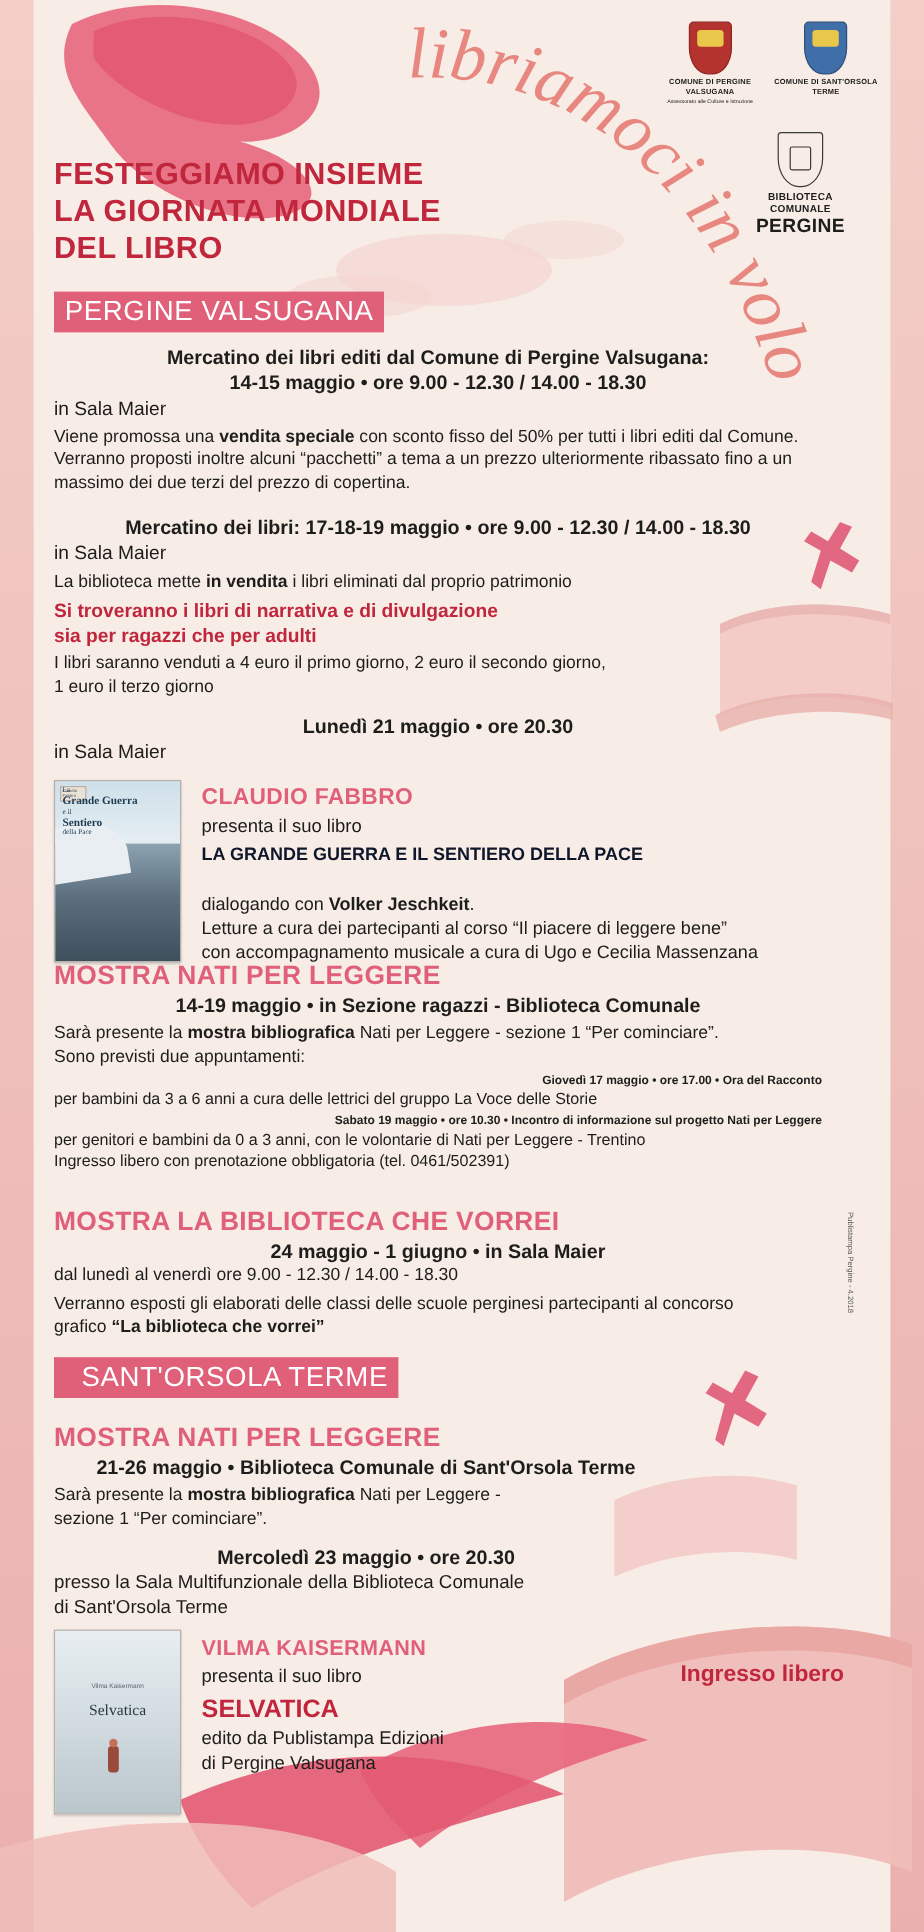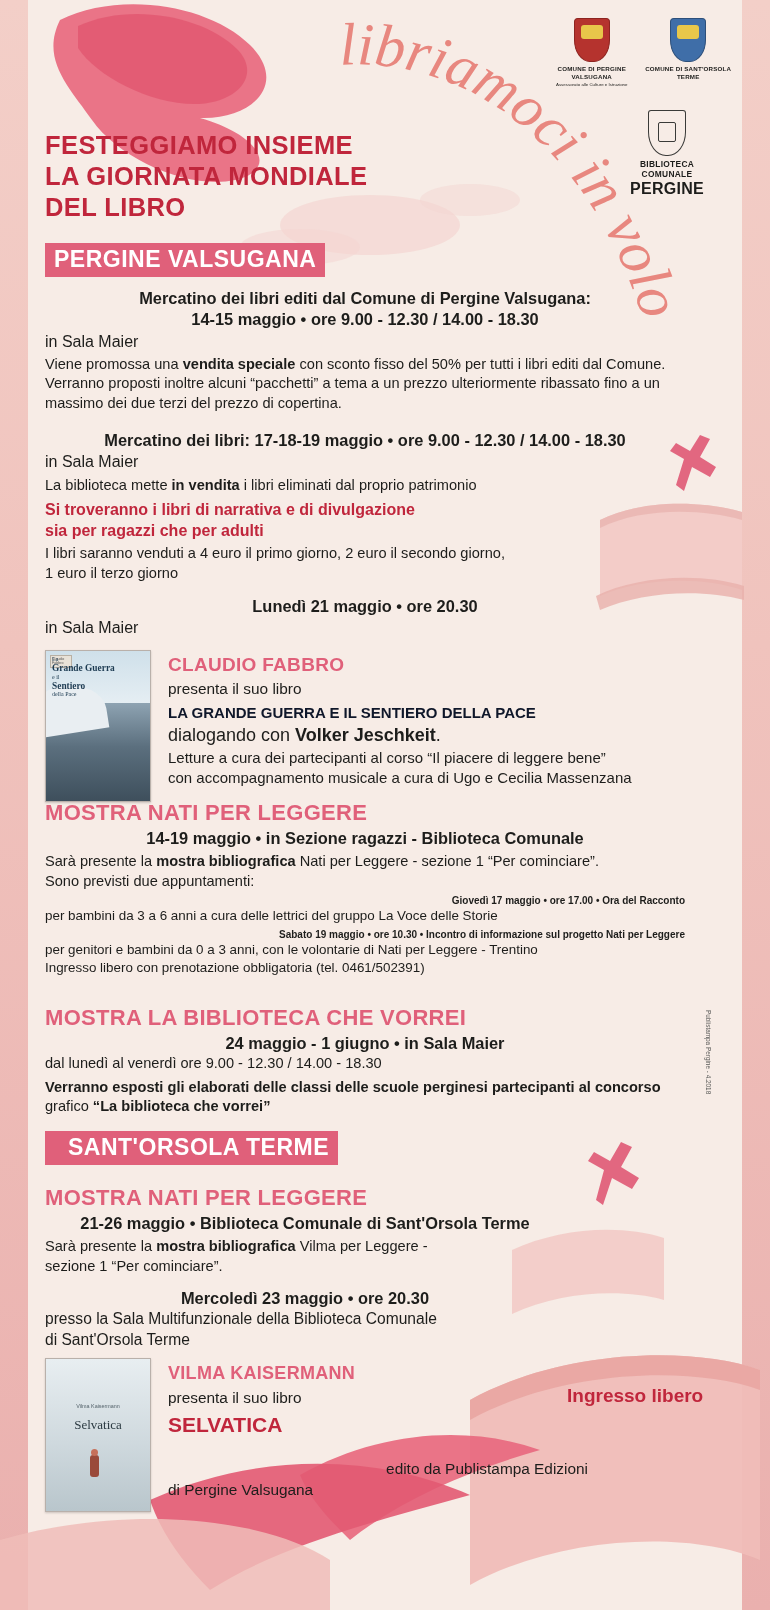--- a/index.html
+++ b/index.html
@@ -77,21 +77,21 @@
   .t-main{
     position:absolute;left:45px;top:130px;width:400px;
     color:#c0263c;
     font-weight:bold;font-size:25.5px;line-height:1.22;
     letter-spacing:.4px;
   }
   .band{
     display:inline-block;
     background:#e0607a;
     color:#ffffff;
-    font-weight:bold;
+    font-weight:normal;
     letter-spacing:.5px;
     padding:3px 9px 4px 9px;
   }
   .band-pergine{position:absolute;left:45px;top:243px;font-size:23px;}
   .band-orsola{position:absolute;left:45px;top:1131px;font-size:23px;padding-left:23px;}
 
   .sec-pink{
     position:absolute;color:#e0607a;font-weight:bold;font-size:22px;letter-spacing:.3px;
   }
 
@@ -255,21 +255,21 @@
       <span class="sm">e il</span>
       <span>Sentiero</span>
       <span class="sm">della Pace</span>
     </div>
   </div>
 
   <div class="blk" style="left:168px;top:652px;width:520px;">
     <div class="sec-pink" style="position:static;font-size:19px;">CLAUDIO FABBRO</div>
     <div style="font-size:15.4px;margin-top:2px;">presenta il suo libro</div>
     <div style="color:#0f172a;font-weight:bold;font-size:15px;margin-top:3px;">LA GRANDE GUERRA E IL SENTIERO DELLA PACE</div>
-    <div style="font-size:18px;margin-top:1px;">
+    <div style="font-size:15px;margin-top:21px;">
       <span>dialogando con </span><b>Volker Jeschkeit</b><span>.</span>
     </div>
     <div style="font-size:15px;">Letture a cura dei partecipanti al corso “Il piacere di leggere bene”</div>
     <div style="font-size:15px;">con accompagnamento musicale a cura di Ugo e Cecilia Massenzana</div>
   </div>
 
   <div class="sec-pink" style="left:45px;top:800px;">MOSTRA NATI PER LEGGERE</div>
   <div class="blk" style="top:828px;">
     <div class="lead">14-19 maggio • in Sezione ragazzi - Biblioteca Comunale</div>
     <div style="margin-top:3px;">
@@ -280,33 +280,33 @@
     <div class="small">per bambini da 3 a 6 anni a cura delle lettrici del gruppo La Voce delle Storie</div>
     <div class="lead2" style="margin-top:3px;">Sabato 19 maggio • ore 10.30 • Incontro di informazione sul progetto Nati per Leggere</div>
     <div class="small">per genitori e bambini da 0 a 3 anni, con le volontarie di Nati per Leggere - Trentino</div>
     <div class="small">Ingresso libero con prenotazione obbligatoria (tel. 0461/502391)</div>
   </div>
 
   <div class="sec-pink" style="left:45px;top:1005px;">MOSTRA LA BIBLIOTECA CHE VORREI</div>
   <div class="blk" style="top:1033px;">
     <div class="lead">24 maggio - 1 giugno • in Sala Maier</div>
     <div style="font-size:14.6px;">dal lunedì al venerdì ore 9.00 - 12.30 / 14.00 - 18.30</div>
-    <div style="margin-top:4px;font-weight:bold;">Verranno esposti gli elaborati delle classi delle scuole perginesi partecipanti al concorso</div>
+    <div style="margin-top:4px;">Verranno esposti gli elaborati delle classi delle scuole perginesi partecipanti al concorso</div>
     <div>
       <span>grafico </span><b>“La biblioteca che vorrei”</b>
     </div>
   </div>
 
   <div class="band band-orsola">SANT'ORSOLA TERME</div>
 
   <div class="sec-pink" style="left:45px;top:1185px;">MOSTRA NATI PER LEGGERE</div>
   <div class="blk" style="top:1213px;width:520px;">
     <div class="lead">21-26 maggio • Biblioteca Comunale di Sant'Orsola Terme</div>
     <div style="margin-top:3px;">
-      <span>Sarà presente la </span><b>mostra bibliografica</b><span> Vilma per Leggere -</span>
+      <span>Sarà presente la </span><b>mostra bibliografica</b><span> Nati per Leggere -</span>
     </div>
     <div>sezione 1 “Per cominciare”.</div>
   </div>
 
   <div class="blk" style="top:1288px;width:520px;">
     <div class="lead">Mercoledì 23 maggio • ore 20.30</div>
     <div style="font-size:15.6px;">presso la Sala Multifunzionale della Biblioteca Comunale</div>
     <div style="font-size:15.6px;">di Sant'Orsola Terme</div>
   </div>
 
@@ -314,21 +314,21 @@
     <div class="img"></div>
     <div class="aut">Vilma Kaisermann</div>
     <div class="ttl">Selvatica</div>
     <div class="fig"></div>
   </div>
 
   <div class="blk" style="left:168px;top:1362px;width:420px;">
     <div class="sec-pink" style="position:static;font-size:18px;">VILMA KAISERMANN</div>
     <div style="font-size:15.4px;margin-top:2px;">presenta il suo libro</div>
     <div style="color:#c0263c;font-weight:bold;font-size:21px;margin-top:3px;">SELVATICA</div>
-    <div style="font-size:15.4px;margin-top:20px;text-align:right;">edito da Publistampa Edizioni</div>
+    <div style="font-size:15.4px;margin-top:0;">edito da Publistampa Edizioni</div>
     <div style="font-size:15.4px;">di Pergine Valsugana</div>
   </div>
 
   <div class="ingresso">Ingresso libero</div>
 
   <div class="credit">Publistampa Pergine - 4.2018</div>
 
 </div>
 
 </body></html>

